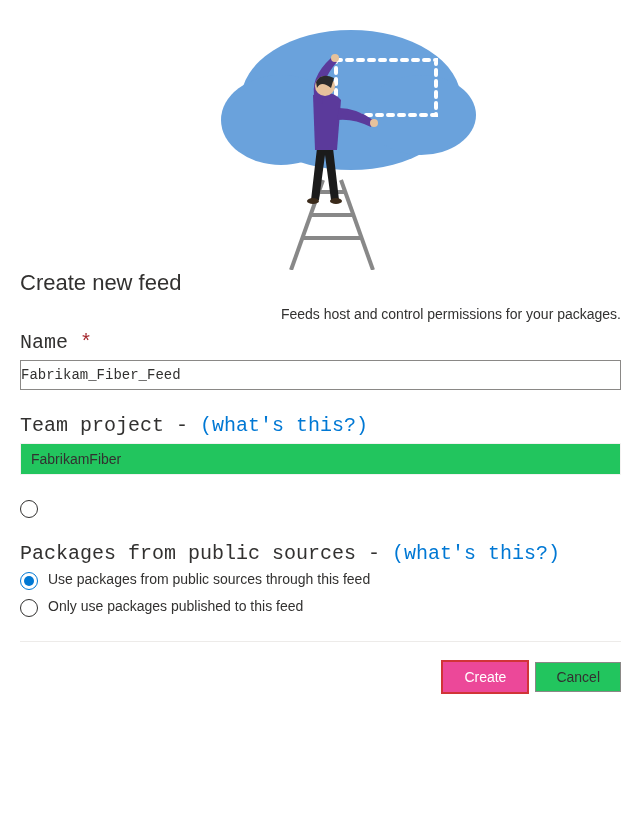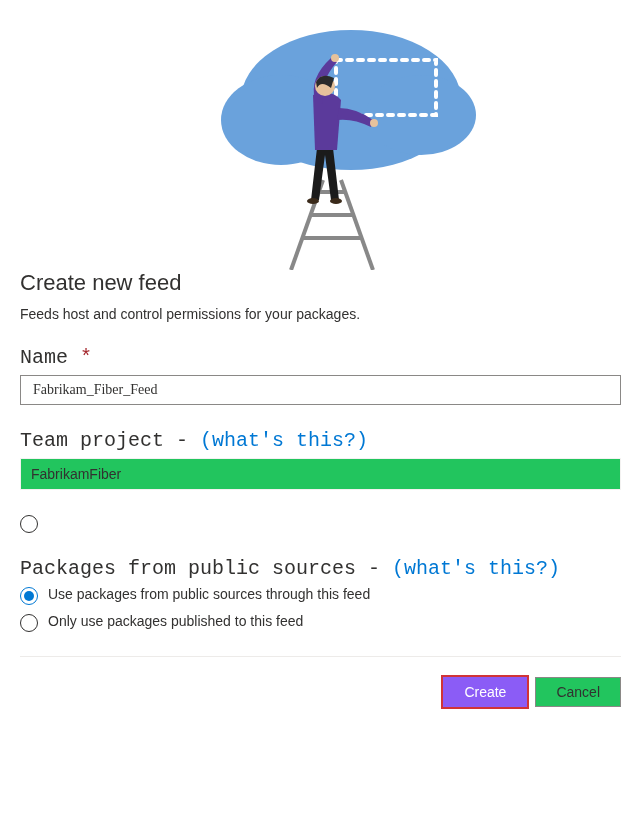--- a/index.html
+++ b/index.html
@@ -20,37 +20,38 @@
     .hero svg { display: block; margin: 0 auto; }
     h1 {
       font-size: 22px;
       font-weight: 400;
       color: #323130;
       margin-bottom: 10px;
     }
     .subtitle {
       font-size: 14px;
       color: #323130;
-      margin-bottom: 24px;
+      margin-bottom: 9px;
+      text-align: right;
     }
     .field-label {
       font-size: 20px;
       color: #323130;
       margin-bottom: 6px;
       display: block;
       font-family: Liberation Mono, monospace;
     }
     .required { color: #a4262c; }
     .link { color: #0078d4; cursor: pointer; }
     .input {
       width: 100%;
-      padding: 6px 12px;
+      padding: 6px 0;
       border: 1px solid #8a8886;
       font-size: 14px;
-      font-family: Liberation Serif, serif;
+      font-family: Liberation Mono, monospace;
       color: #323130;
       background: #fff;
     }
     .readonly {
       width: 100%;
       padding: 7px 10px;
       background: #22c55e;
       font-size: 14px;
       color: #323130;
       border: 1px solid #f3f2f1;
@@ -112,21 +113,21 @@
     }
     .btn {
       padding: 6px 20px;
       font-size: 14px;
       font-family: inherit;
       border: 1px solid transparent;
       cursor: pointer;
       min-width: 80px;
     }
     .btn-primary {
-      background: #8b5cf6;
+      background: #ec4899;
       color: #fff;
       outline: 2px solid #d13438;
       outline-offset: 0;
     }
     .btn-default {
       background: #22c55e;
       color: #323130;
       border-color: #8a8886;
     }
   </style>

